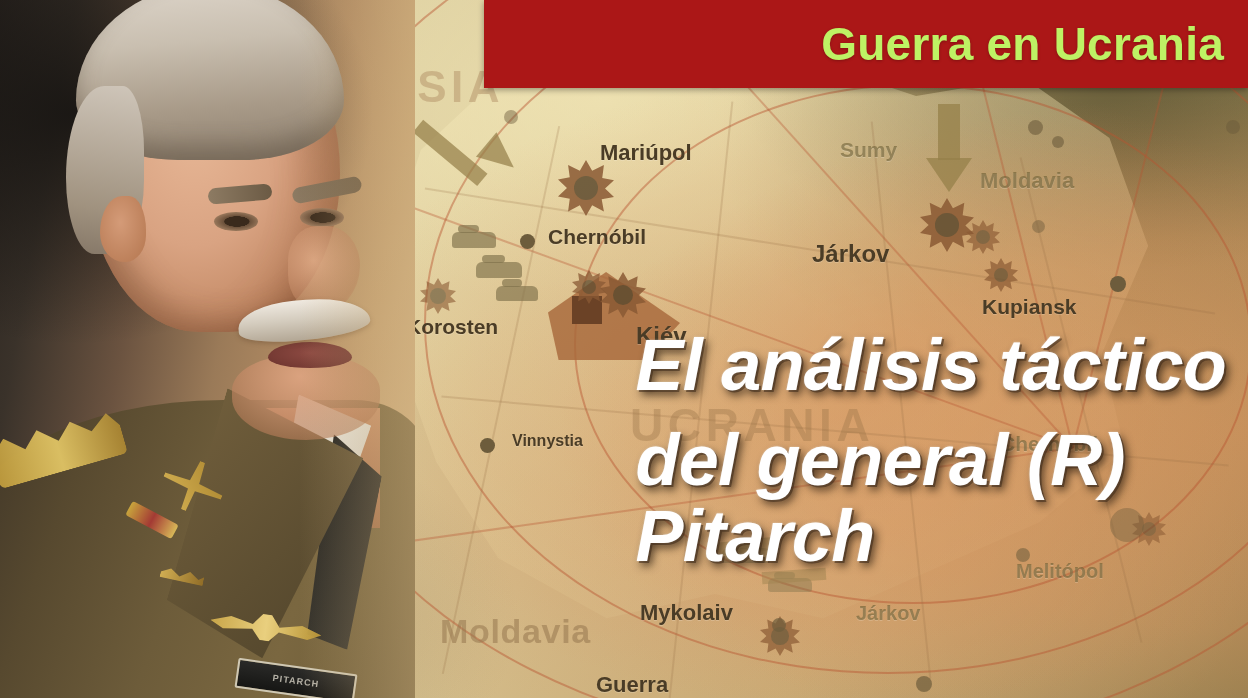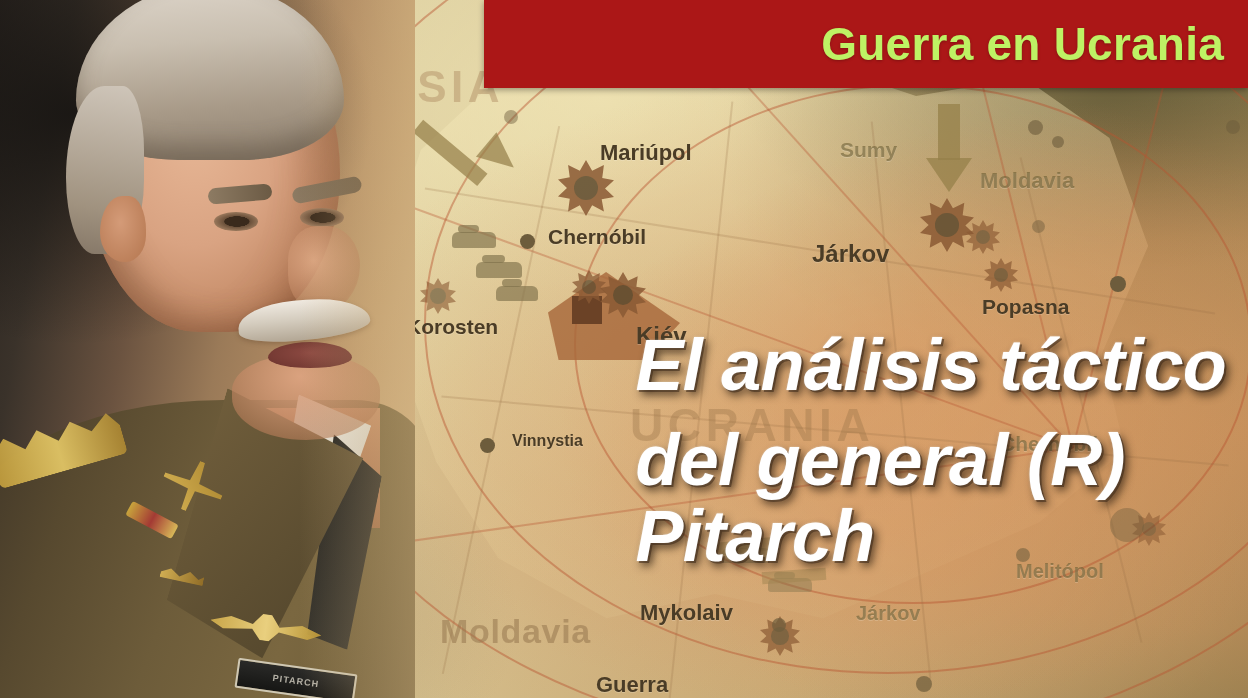--- a/index.html
+++ b/index.html
@@ -271,21 +271,21 @@
   <div class="dot" style="left:772px;top:618px;width:14px;height:14px;opacity:.7"></div>
   <div class="dot" style="left:1110px;top:508px;width:34px;height:34px;opacity:.4"></div>
   <div class="dot" style="left:236px;top:114px;width:13px;height:13px;opacity:.45"></div>
   <div class="dot" style="left:504px;top:110px;width:14px;height:14px;opacity:.45"></div>
 
   <div class="city" style="left:600px;top:140px;font-size:22px;">Mariúpol</div>
   <div class="city dim" style="left:840px;top:138px;font-size:21px;">Sumy</div>
   <div class="city dim" style="left:980px;top:168px;font-size:22px;">Moldavia</div>
   <div class="city" style="left:548px;top:225px;font-size:21px;">Chernóbil</div>
   <div class="city" style="left:812px;top:240px;font-size:24px;">Járkov</div>
-  <div class="city" style="left:982px;top:295px;font-size:21px;">Popasna</div>
+  <div class="city" style="left:982px;top:295px;font-size:21px;">Kupiansk</div>
   <div class="city" style="left:406px;top:315px;font-size:21px;">Korosten</div>
   <div class="city" style="left:636px;top:322px;font-size:24px;">Kiév</div>
   <div class="city" style="left:512px;top:432px;font-size:16px;">Vinnystia</div>
   <div class="city dim" style="left:1000px;top:432px;font-size:21px;">Chernóbil</div>
   <div class="city dim" style="left:1016px;top:560px;font-size:20px;">Melitópol</div>
   <div class="city dim" style="left:856px;top:602px;font-size:20px;">Járkov</div>
   <div class="city" style="left:640px;top:600px;font-size:22px;">Mykolaiv</div>
   <div class="city" style="left:596px;top:672px;font-size:22px;">Guerra</div>
 
   <div class="portrait">

